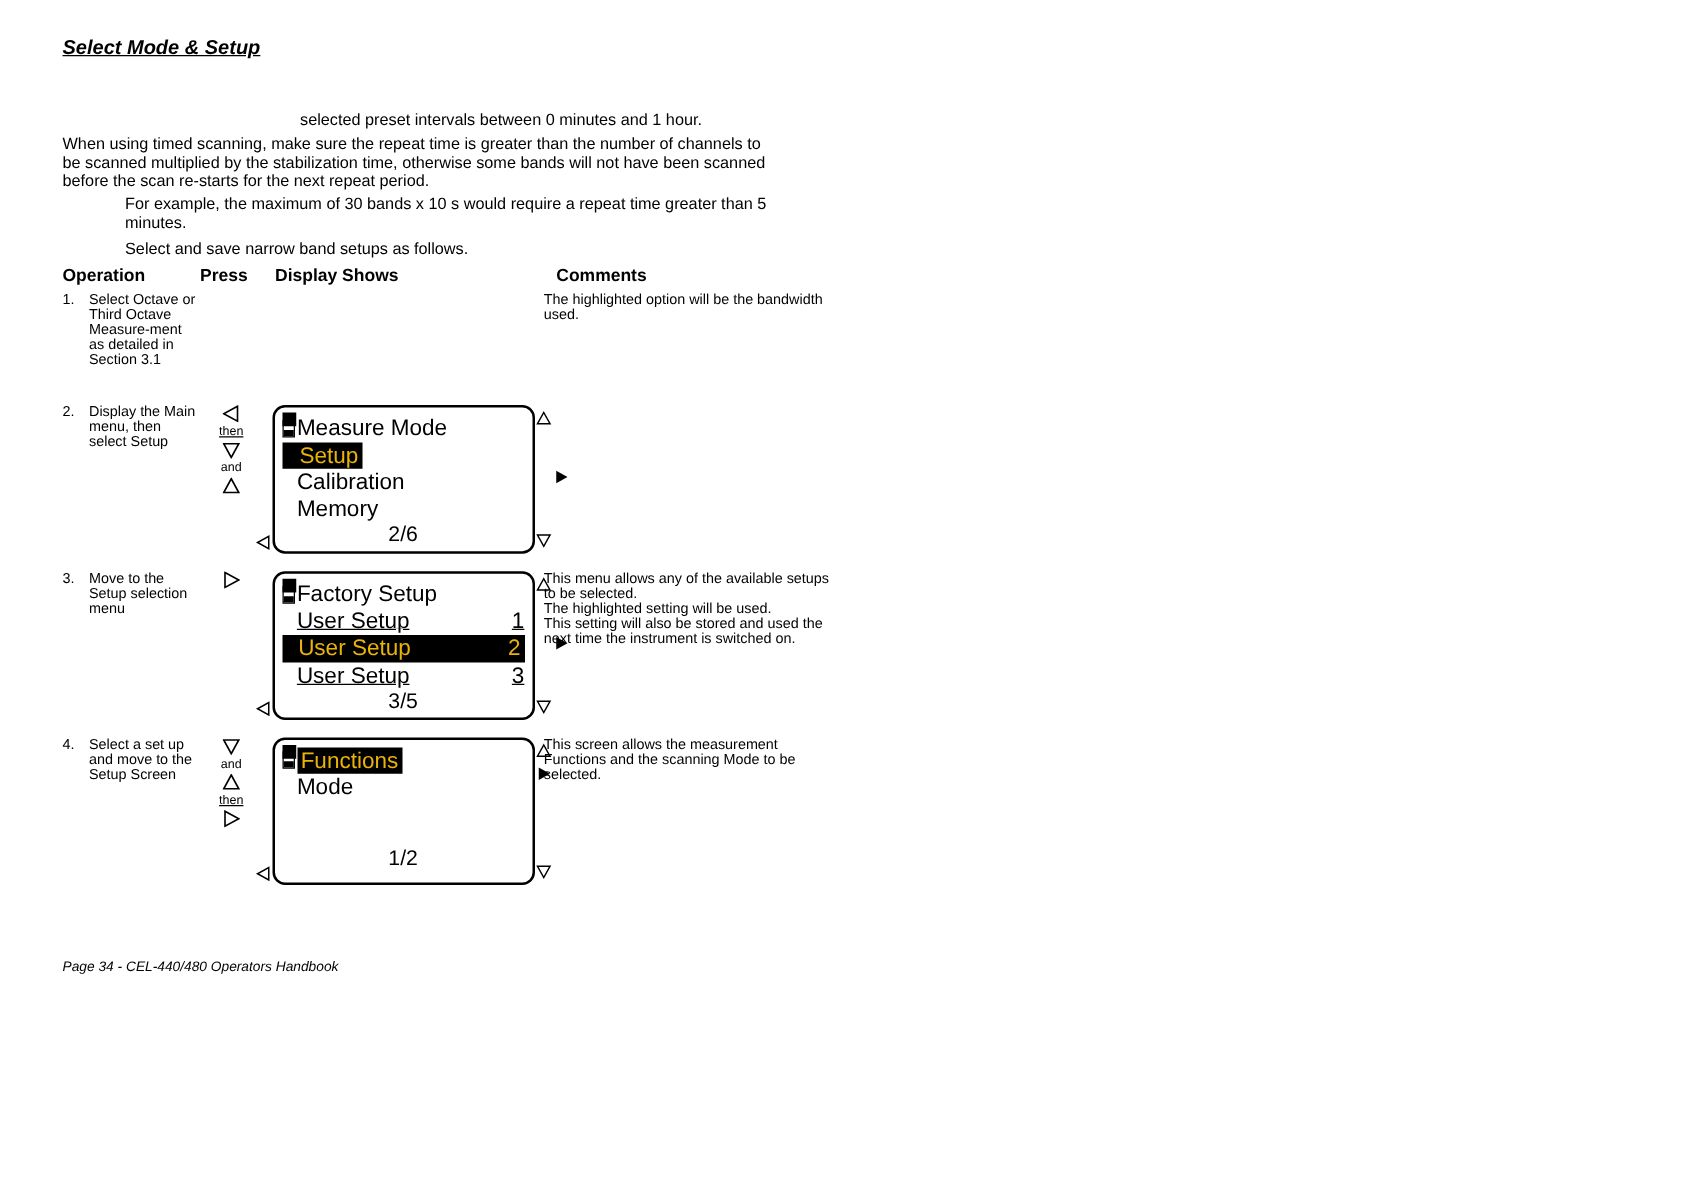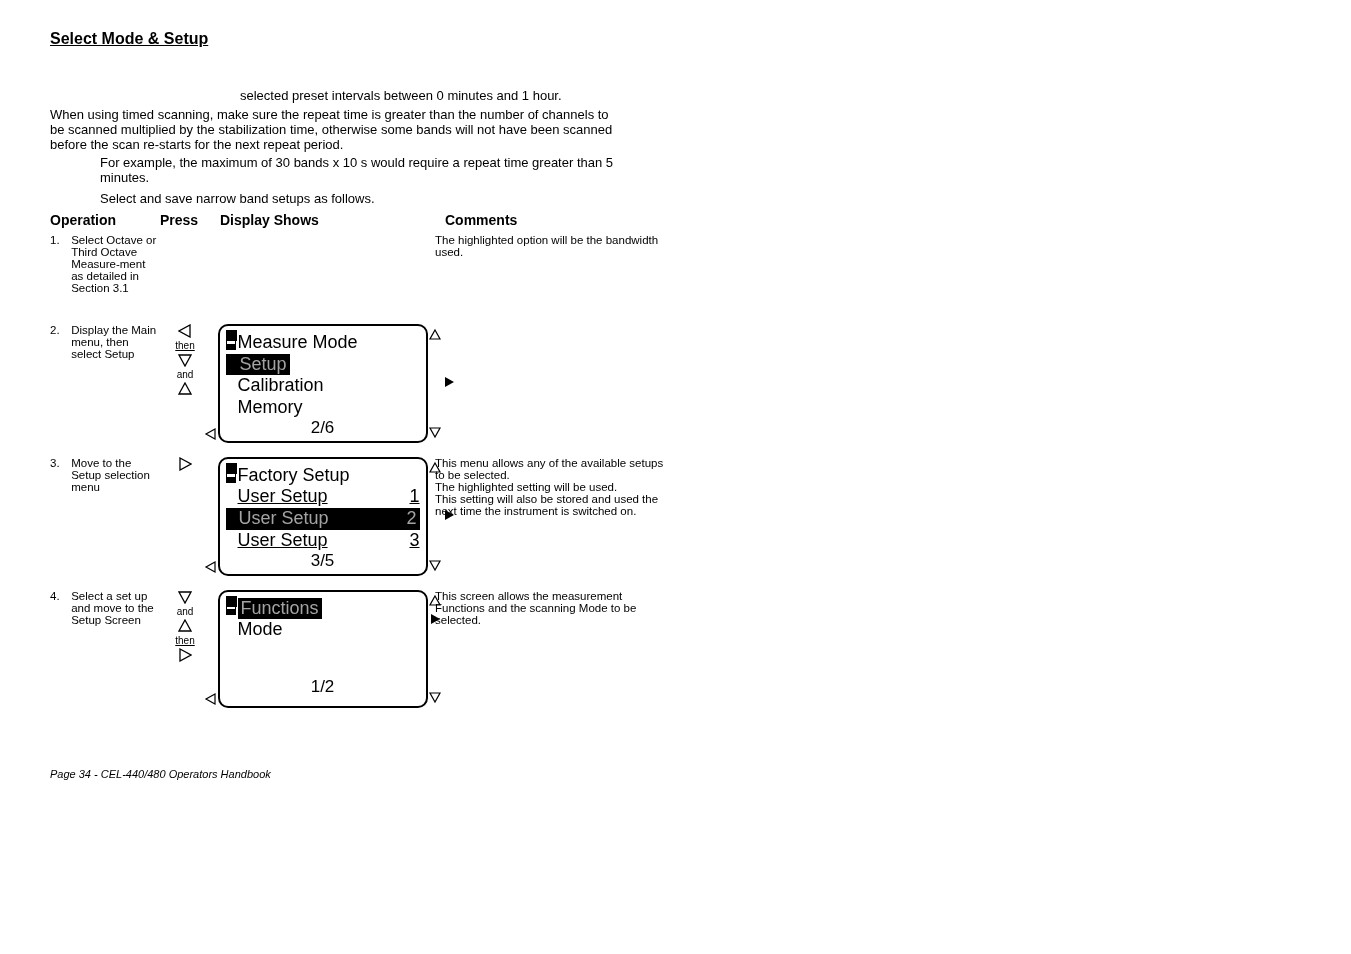--- a/index.html
+++ b/index.html
@@ -6,20 +6,21 @@
     font-family: Arial, Helvetica, sans-serif;
     font-size: 13px;
     color: #000;
     margin: 0;
     padding: 30px 50px;
     width: 1251px;
     box-sizing: content-box;
   }
   .section-title {
     font-weight: bold;
+    font-style: italic;
     text-decoration: underline;
     font-size: 16px;
     margin-bottom: 40px;
   }
   .intro-block {
     margin-bottom: 6px;
   }
   .intro-preset {
     margin-left: 190px;
     margin-bottom: 4px;
@@ -62,21 +63,21 @@
     font-family: 'Arial Narrow', Arial, sans-serif;
     font-size: 18px;
     line-height: 1.2;
     position: relative;
     padding: 4px 6px 2px 6px;
     box-sizing: border-box;
   }
   .lcd .line { display:flex; align-items:center; }
   .lcd .label { padding-left: 2px; }
   .lcd .hl {
-    background:#000; color:#a3a3a3; padding:0 3px; display:inline-block;
+    background:#000; color:#eab308; padding:0 3px; display:inline-block;
   }
   .lcd .hl.flex { display:flex; justify-content:space-between; flex:1; }
   .lcd .row-flex { display:flex; justify-content:space-between; }
   .lcd .counter { text-align:center; font-size:17px; }
   .lcd .bat-stop { display:flex; gap:4px; align-items:center; position:absolute; top:4px; left:6px;}
   .lcd-body { margin-top:2px;}
   .stop-sq { width:11px; height:11px; background:#000; display:inline-block;}
   .bat { width:8px; height:12px; border:1.5px solid #000; position:relative; display:inline-block;}
   .bat::before{content:"";position:absolute;top:-3px;left:2px;width:4px;height:2px;background:#000;}
   .bat::after{content:"";position:absolute;bottom:0;left:0;right:0;height:5px;background:#000;}

